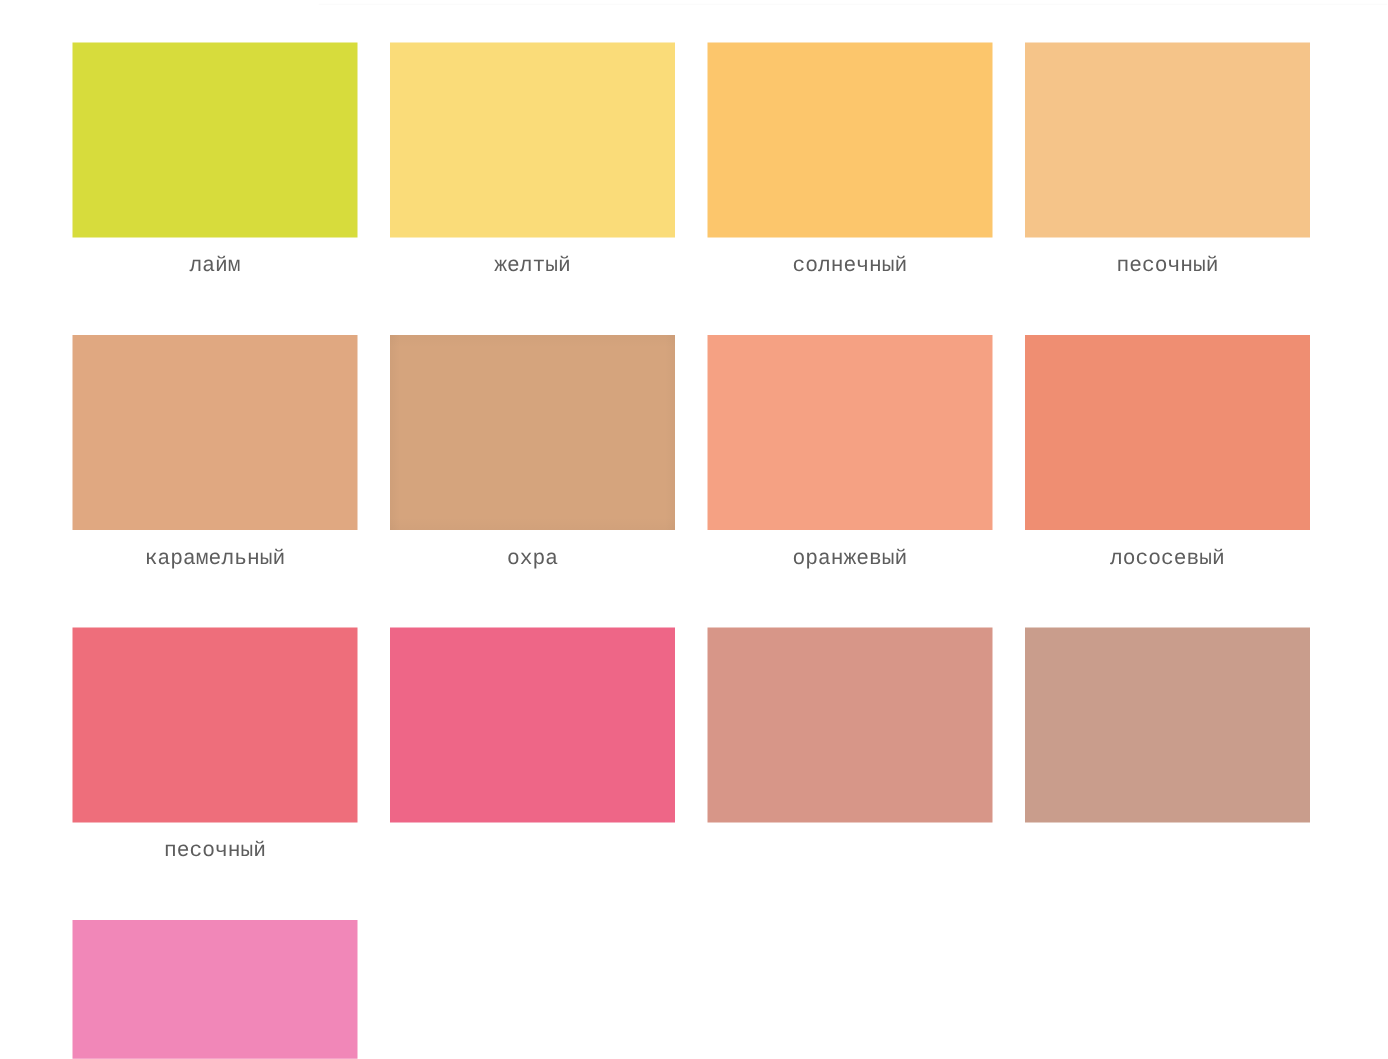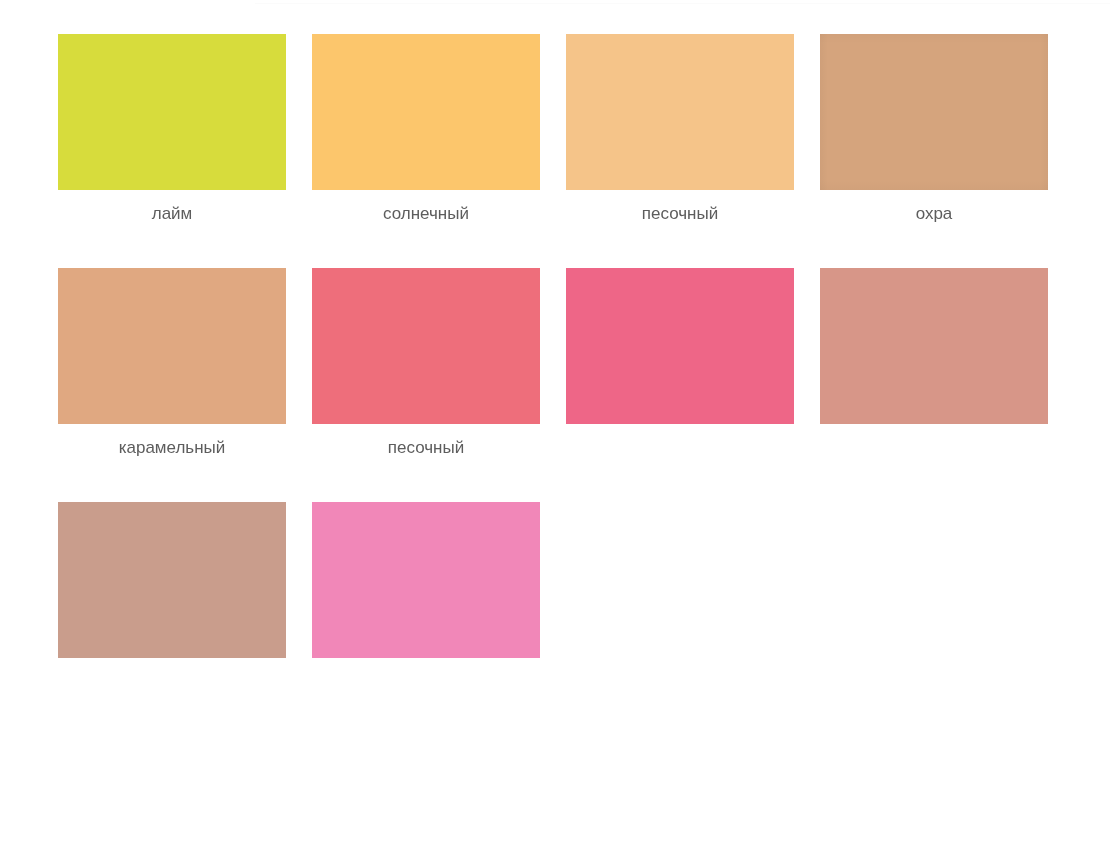--- a/index.html
+++ b/index.html
@@ -69,52 +69,64 @@
         rgba(0,0,0,0.000) 10px,
         rgba(0,0,0,0.000) 146px,
         rgba(0,0,0,0.018) 156px);
   }
 
   .swatch-label {
     margin-top: 13px;
     font-size: 17px;
     line-height: 21px;
     color: #5d5d5d;
-    font-family: Liberation Sans, sans-serif;
+    font-family: Liberation Mono, monospace;
     text-align: center;
     white-space: nowrap;
   }
 </style>
 </head>
 <body>
 
 <div class="page">
 
   <div class="top-rule"></div>
 
   <div class="palette-grid">
       <div class="swatch-cell">
         <div class="swatch-chip" style="background-color: rgb(215, 220, 60);"></div>
         <div class="swatch-label">лайм</div>
       </div>
       <div class="swatch-cell">
+        <div class="swatch-chip" style="background-color: rgb(250, 220, 121);"></div>
+        <div class="swatch-label">желтый</div>
+      </div>
+      <div class="swatch-cell">
         <div class="swatch-chip" style="background-color: rgb(252, 198, 108);"></div>
         <div class="swatch-label">солнечный</div>
       </div>
       <div class="swatch-cell">
         <div class="swatch-chip" style="background-color: rgb(245, 196, 137);"></div>
         <div class="swatch-label">песочный</div>
       </div>
       <div class="swatch-cell">
+        <div class="swatch-chip" style="background-color: rgb(224, 168, 129);"></div>
+        <div class="swatch-label">карамельный</div>
+      </div>
+      <div class="swatch-cell">
         <div class="swatch-chip textured" style="background-color: rgb(213, 164, 125);"></div>
         <div class="swatch-label">охра</div>
       </div>
       <div class="swatch-cell">
-        <div class="swatch-chip" style="background-color: rgb(224, 168, 129);"></div>
-        <div class="swatch-label">карамельный</div>
+        <div class="swatch-chip" style="background-color: rgb(245, 161, 131);"></div>
+        <div class="swatch-label">оранжевый</div>
+      </div>
+      <div class="swatch-cell">
+        <div class="swatch-chip" style="background-color: rgb(239, 142, 114);"></div>
+        <div class="swatch-label">лососевый</div>
       </div>
       <div class="swatch-cell">
         <div class="swatch-chip" style="background-color: rgb(238, 110, 123);"></div>
         <div class="swatch-label">песочный</div>
       </div>
       <div class="swatch-cell">
         <div class="swatch-chip" style="background-color: rgb(238, 102, 135);"></div>
       </div>
       <div class="swatch-cell">
         <div class="swatch-chip" style="background-color: rgb(215, 150, 136);"></div>

